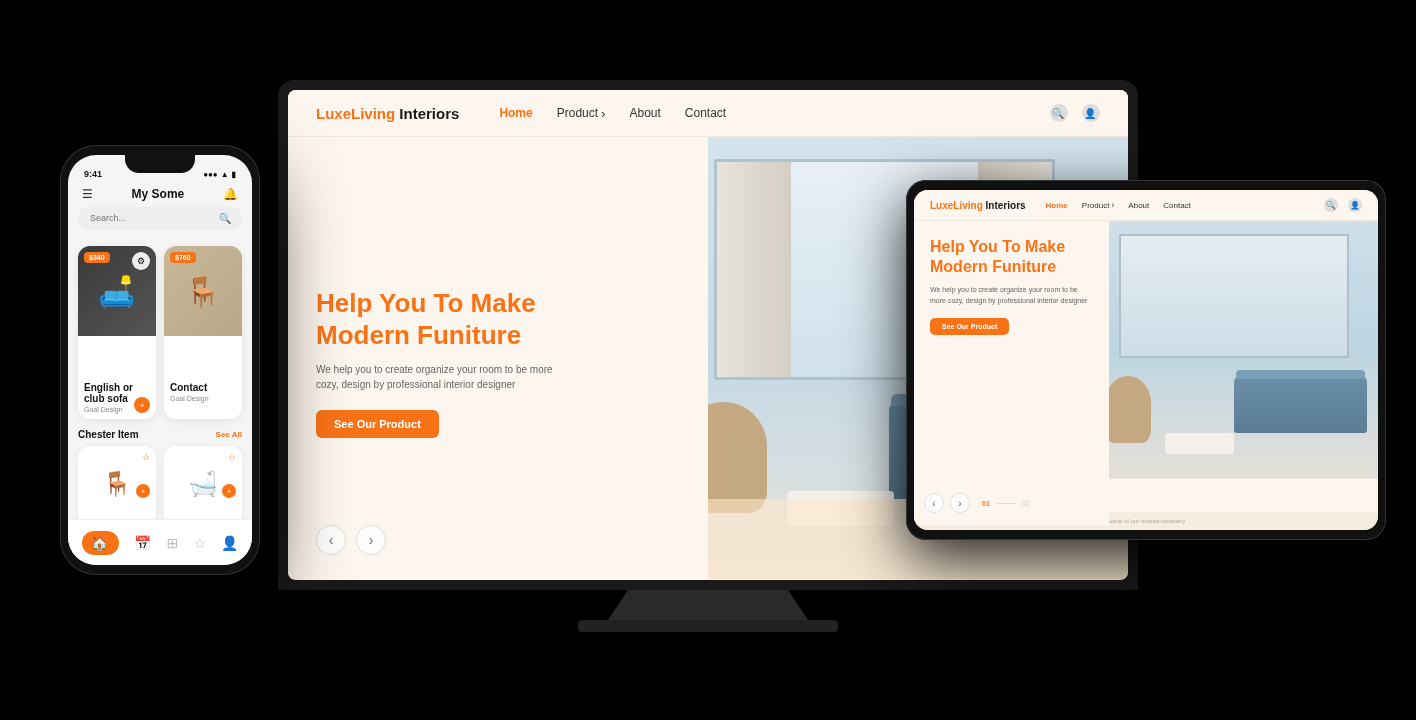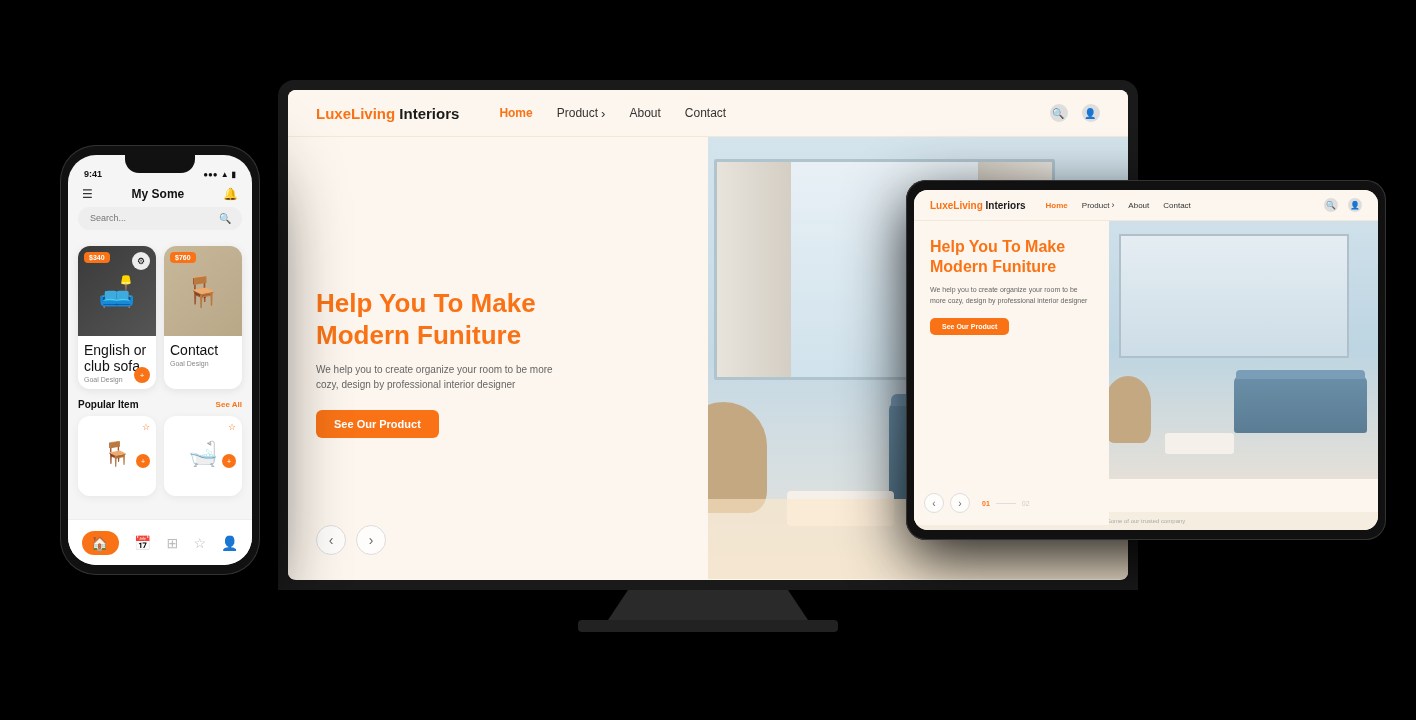--- a/index.html
+++ b/index.html
@@ -413,24 +413,25 @@
       border-radius: 50%;
       display: flex;
       align-items: center;
       justify-content: center;
       font-size: 9px;
     }
     .phone-product-info {
       padding: 6px;
     }
     .phone-product-name {
-      font-size: 14px;
-      font-weight: 400;
+      font-size: 10px;
+      font-weight: 700;
       color: #111;
       margin-bottom: 2px;
+      margin-top: 40px;
     }
     .phone-product-sub {
       font-size: 7px;
       color: #888;
     }
     .phone-product-cart {
       position: absolute;
       bottom: 6px;
       right: 6px;
       width: 16px;
@@ -888,21 +889,21 @@
               <div class="phone-product-badge">$760</div>
             </div>
             <div class="phone-product-info">
               <div class="phone-product-name">Contact</div>
               <div class="phone-product-sub">Goal Design</div>
             </div>
           </div>
         </div>
 
         <div class="phone-popular">
-          <span class="phone-popular-title">Popular Item</span>
+          <span class="phone-popular-title">Chester Item</span>
           <span class="phone-popular-see">See All</span>
         </div>
 
         <div class="phone-popular-items">
           <div class="phone-popular-card">
             <div class="phone-popular-star">☆</div>
             <div class="phone-popular-img">🪑</div>
             <div class="phone-popular-badge">+</div>
           </div>
           <div class="phone-popular-card">

